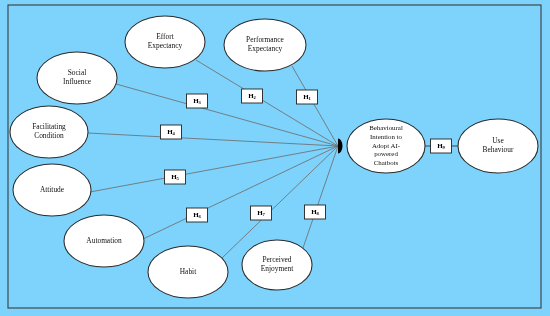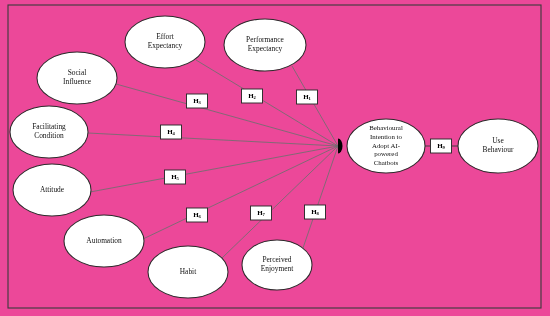--- a/index.html
+++ b/index.html
@@ -4,21 +4,21 @@
 <style>
   html, body {
     margin: 0;
     padding: 0;
     background: #ffffff;
   }
   #canvas {
     position: relative;
     width: 550px;
     height: 316px;
-    background: #ec4899;
+    background: #7dd3fc;
     font-family: "Liberation Serif", "DejaVu Serif", serif;
     overflow: hidden;
   }
   #diagram-svg {
     position: absolute;
     left: 0;
     top: 0;
     width: 550px;
     height: 316px;
   }

